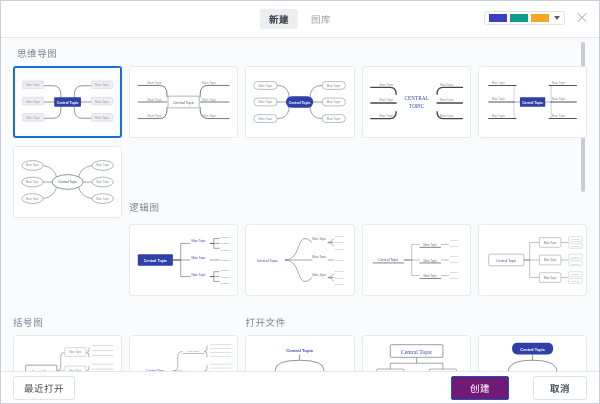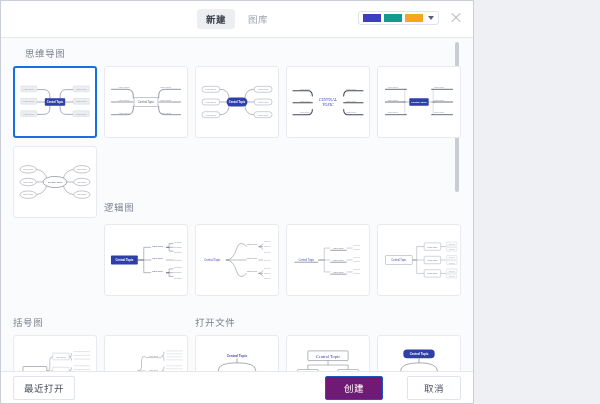--- a/index.html
+++ b/index.html
@@ -4,21 +4,21 @@
 <title>Template Gallery</title>
 <style>
   html,body{margin:0;padding:0;}
   body{
     width:600px;height:404px;overflow:hidden;
     font-family:"Liberation Sans","DejaVu Sans",sans-serif;
     background:#eef0f4;
     -webkit-font-smoothing:antialiased;
   }
   .app{
-    position:relative;width:474px;height:404px;
+    position:relative;width:600px;height:404px;
     background:#ffffff;display:flex;flex-direction:column;
     border:1px solid #c9ced8;box-sizing:border-box;
   }
 
   
   .titlebar{
     height:36px;min-height:36px;background:#ffffff;
     border-bottom:1px solid #e4e7ec;
     display:flex;align-items:center;position:relative;
   }
@@ -60,21 +60,21 @@
     background:#fafbfc;
     padding:0 12px;
   }
   .scroller{position:relative;height:100%;overflow:hidden;}
   .vscroll{
     position:absolute;right:2px;top:4px;width:4px;height:150px;
     background:#c8ccd4;border-radius:2px;
   }
 
   .sect-title{
-    font-size:9.5px;color:#7b8291;margin:8px 0 6px 12px;letter-spacing:.6px;
+    font-size:9.5px;color:#7b8291;margin:8px 0 6px 4px;letter-spacing:.6px;
   }
 
   .grid{display:grid;grid-template-columns:repeat(5,1fr);gap:7px;}
 
   .card{
     position:relative;background:#fff;border:1px solid #e8eaef;border-radius:3px;
     height:72px;box-sizing:border-box;overflow:hidden;cursor:pointer;
   }
   .card.selected{border:2px solid #1a6fe0;}
   .card svg{display:block;width:100%;height:100%;}
@@ -89,21 +89,21 @@
     display:flex;align-items:center;padding:0 12px;box-sizing:border-box;
   }
   .btn{
     font-size:9.5px;padding:4px 10px;border:1px solid #dfe3ea;background:#fff;
     color:#4a5059;border-radius:2px;cursor:pointer;letter-spacing:.5px;
     white-space:nowrap;
   }
   .btn+.btn{margin-left:24px;}
   .spacer{flex:1;}
   .btn.primary{background:#701a75;border-color:#1a56c4;color:#fff;padding:4px 18px;}
-  .btn.ghost{padding:4px 16px;}
+  .btn.ghost{padding:4px 16px;font-weight:bold;}
 </style>
 </head>
 <body>
 
 <div class="app">
 
   <div class="titlebar">
     <div class="tabs">
       <div class="tab active"><span>新建</span></div>
       <div class="tab"><span>图库</span></div>

